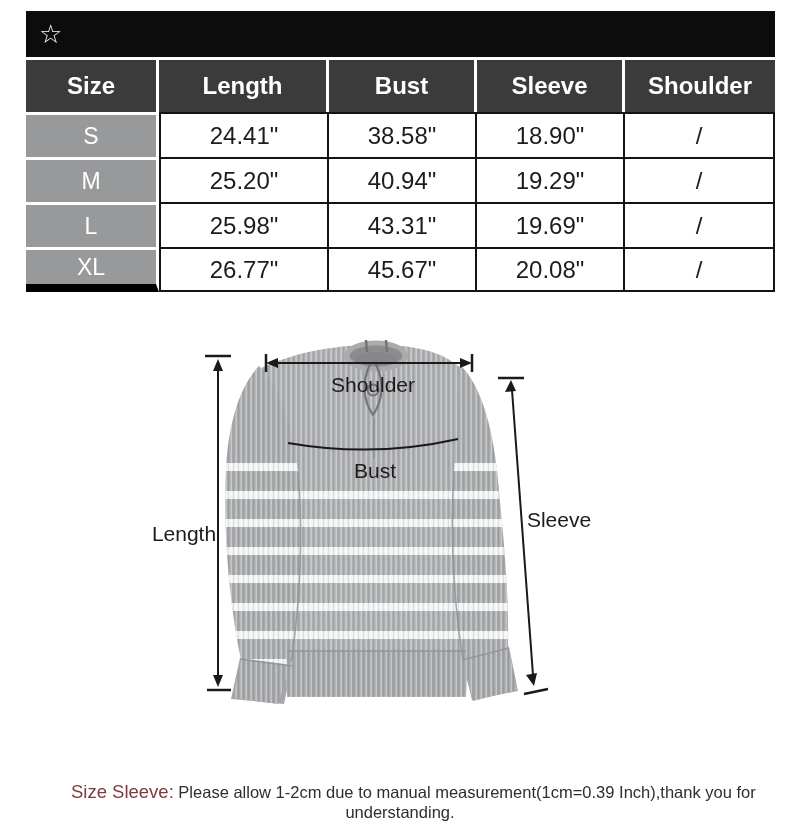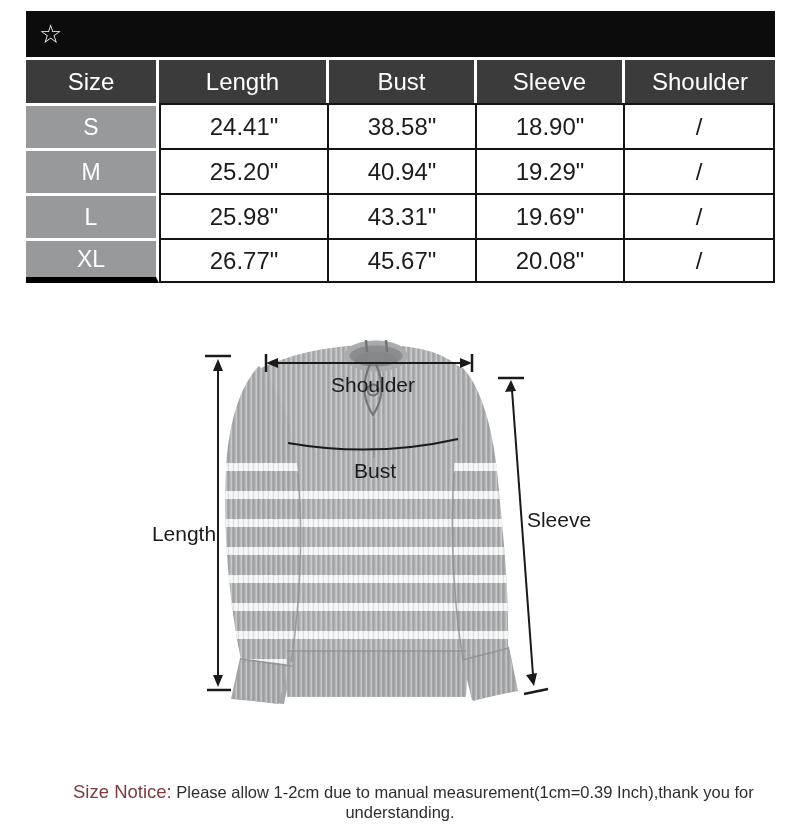--- a/index.html
+++ b/index.html
@@ -17,35 +17,35 @@
   .title-bar .title-text{font-size:23px;letter-spacing:.3px;white-space:pre-wrap;}
   
   table.size-table{
     position:absolute;left:26px;top:60px;width:749px;
     border-collapse:separate;border-spacing:0;table-layout:fixed;
   }
   table.size-table td,table.size-table th{
     box-sizing:border-box;text-align:center;vertical-align:middle;padding:0;
   }
   table.size-table th{
-    height:43px;background:#3b3b3b;color:#ffffff;font-size:24px;font-weight:normal;
+    height:52px;background:#3b3b3b;color:#ffffff;font-size:24px;font-weight:bold;
     border-right:3px solid #ffffff;
   }
   table.size-table th:last-child{border-right:none;}
   td.size-cell{
     height:45px;background:#98999b;color:#ffffff;font-size:23px;
     border-right:3px solid #ffffff;border-top:3px solid #ffffff;
   }
   td.data-cell{
     height:45px;background:#ffffff;color:#1c1c1c;font-size:24px;
     border-top:2px solid #141414;border-right:2px solid #141414;
   }
   td.data-cell.first{border-left:2px solid #141414;}
   tr.last-row td.data-cell{border-bottom:2px solid #141414;}
-  tr.last-row td.size-cell{border-bottom:6px solid #000000;}
+  tr.last-row td.size-cell{border-bottom:8px solid #000000;}
   
   .figure-wrap{position:absolute;left:0;top:330px;width:800px;height:400px;}
   .figure-wrap svg{display:block;}
   .measure-label{font-size:21px;fill:#1b1b1b;font-family:"Liberation Sans","DejaVu Sans",sans-serif;}
   
   .notices{position:absolute;left:0;top:763px;width:800px;text-align:center;}
   .notice-line{margin-bottom:12px;white-space:pre-wrap;}
   .notice-label{color:#7e3b3d;font-size:18.5px;}
   .notice-text{color:#2e2e2e;font-size:16.5px;}
 </style>
@@ -194,18 +194,18 @@
       </g>
       <text class="measure-label" x="373" y="62" text-anchor="middle">Shoulder</text>
       <text class="measure-label" x="375" y="148" text-anchor="middle">Bust</text>
       <text class="measure-label" x="184" y="211" text-anchor="middle">Length</text>
       <text class="measure-label" x="559" y="197" text-anchor="middle">Sleeve</text>
     </svg>
   </div>
 
   <div class="notices">
     <div class="notice-line">
-      <span class="notice-label">Size Notice:</span><span class="notice-text"> Please allow 1-2cm due to manual measurement(1cm=0.39 Inch),thank you for understanding.</span>
+      <span class="notice-label">Size Sleeve:</span><span class="notice-text"> Please allow 1-2cm due to manual measurement(1cm=0.39 Inch),thank you for understanding.</span>
     </div>
 
   </div>
 
 </div>
 
 </body></html>

